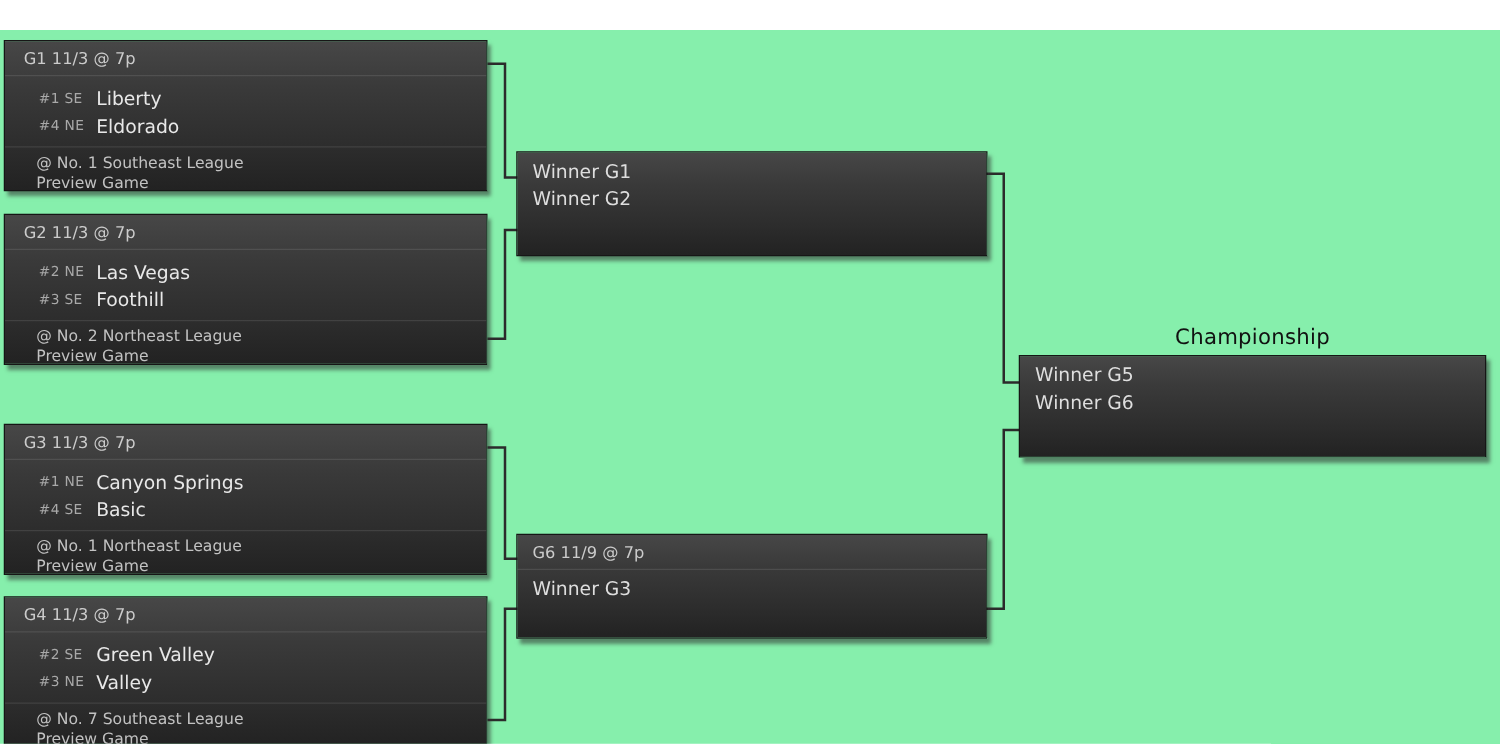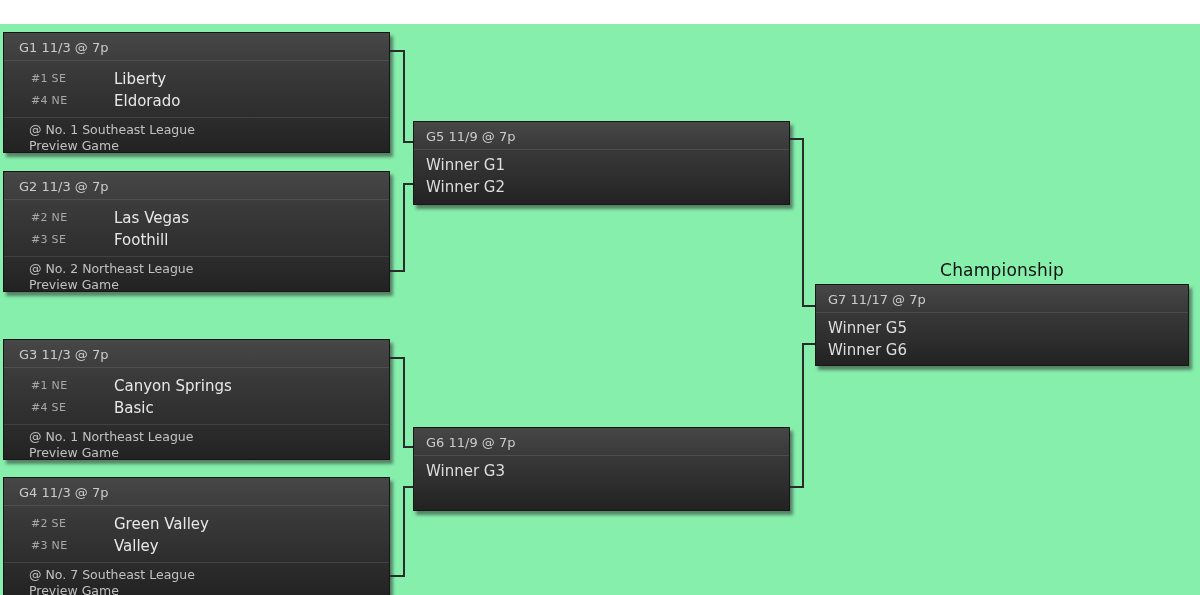--- a/index.html
+++ b/index.html
@@ -26,21 +26,21 @@
   .gheader {
     font-size:13px; color:#cbcbcb;
     padding:7px 14px 5px 15px;
     line-height:15px;
     border-bottom:1px solid rgba(255,255,255,0.10);
     white-space:nowrap;
   }
   
   .round1 { width:387px; height:121px; }
   .teams { padding:7px 0 5px 0; }
-  .team-row { display:flex; align-items:flex-end; line-height:22px; white-space:nowrap;gap:37px; }
+  .team-row { display:flex; align-items:flex-end; line-height:22px; white-space:nowrap; }
   .seed {
     font-size:11px; color:#a9a9a9;
     margin-left:27px; min-width:46px; letter-spacing:0.3px;
   }
   .tname { font-size:15px; color:#e8e8e8; }
   .gfooter {
     border-top:1px solid rgba(255,255,255,0.10);
     padding:4px 14px 0 25px;
     font-size:12.5px; color:#c2c2c2; line-height:15.5px;
     white-space:nowrap;
@@ -153,38 +153,36 @@
         <span class="tname">Valley</span>
       </div>
     </div>
     <div class="gfooter">
       <div class="venue">@ No. 7 Southeast League</div>
       <div class="preview">Preview Game</div>
     </div>
   </div>
 
   <div class="gbox semi" style="left:413px; top:97px;">
-    <div class="gheader">G5 11/9 @ 7p</div>
     <div class="slots">
       <div class="slot-row">Winner G1</div>
       <div class="slot-row">Winner G2</div>
     </div>
   </div>
 
   <div class="gbox semi" style="left:413px; top:403px;">
     <div class="gheader">G6 11/9 @ 7p</div>
     <div class="slots">
       <div class="slot-row">Winner G3</div>
     </div>
   </div>
 
   <div class="champ-title">Championship</div>
 
   <div class="gbox final" style="left:815px; top:260px;">
-    <div class="gheader">G7 11/17 @ 7p</div>
     <div class="slots">
       <div class="slot-row">Winner G5</div>
       <div class="slot-row">Winner G6</div>
     </div>
   </div>
 
   <div class="hscrollbar"></div>
 
 </div>
 

